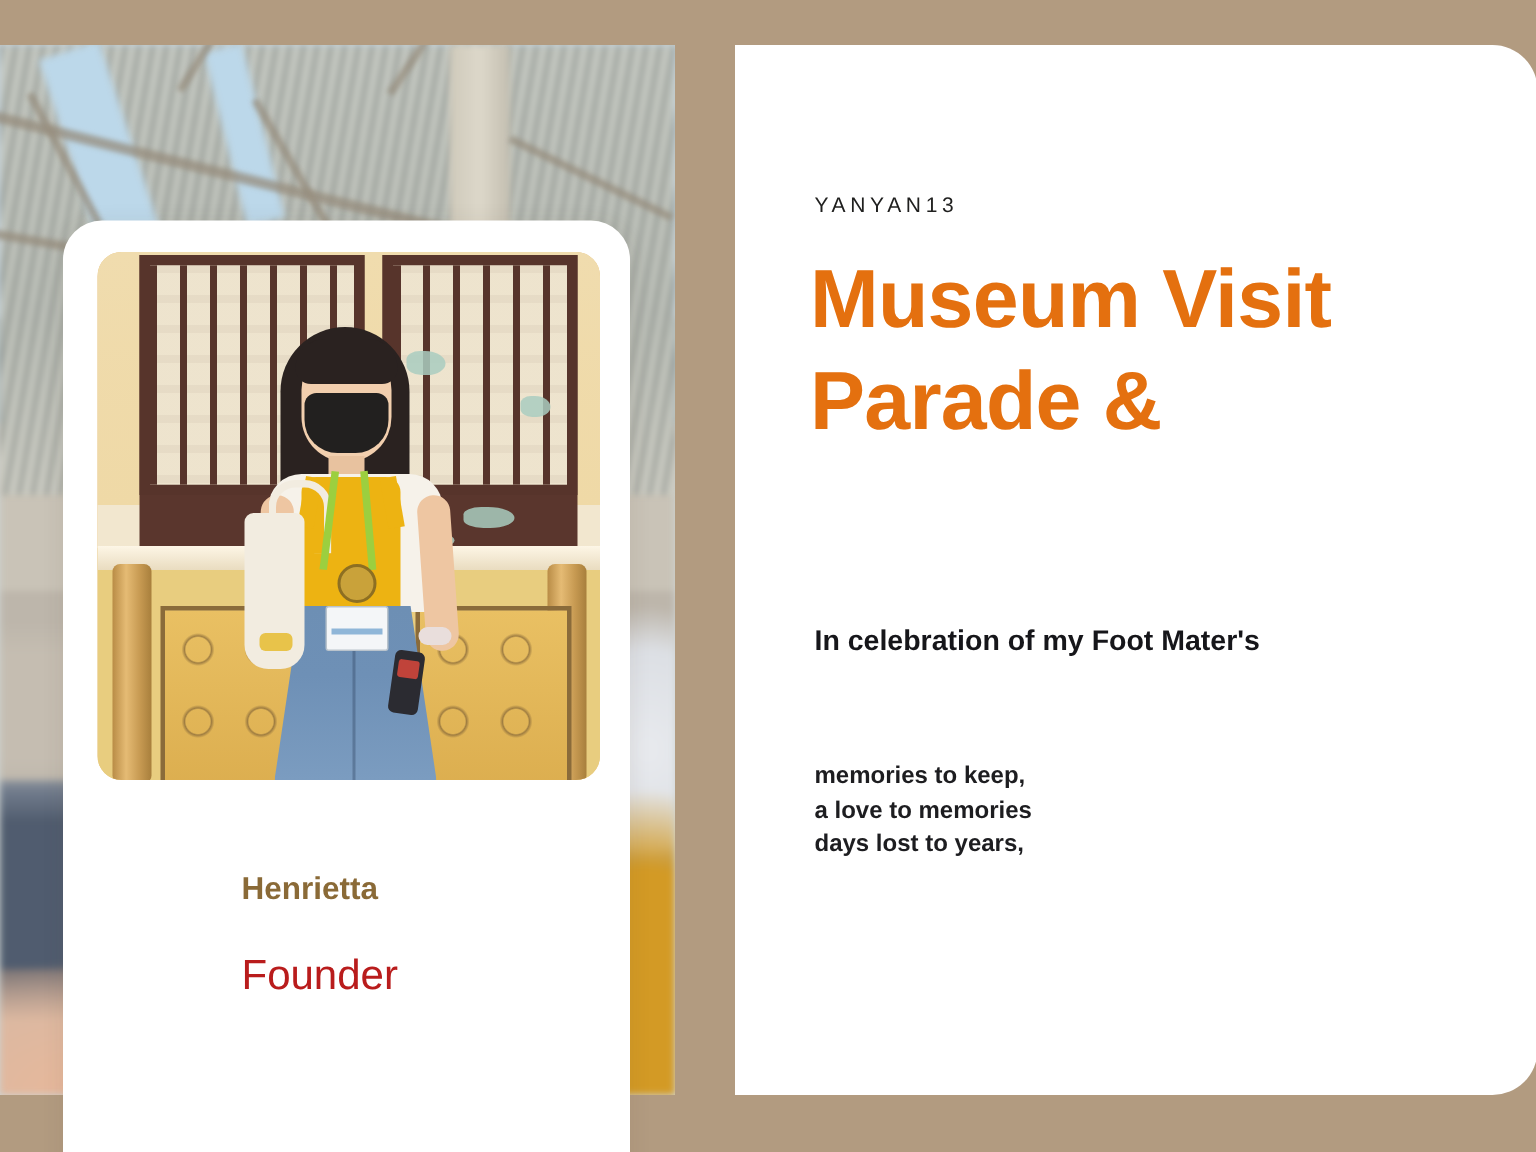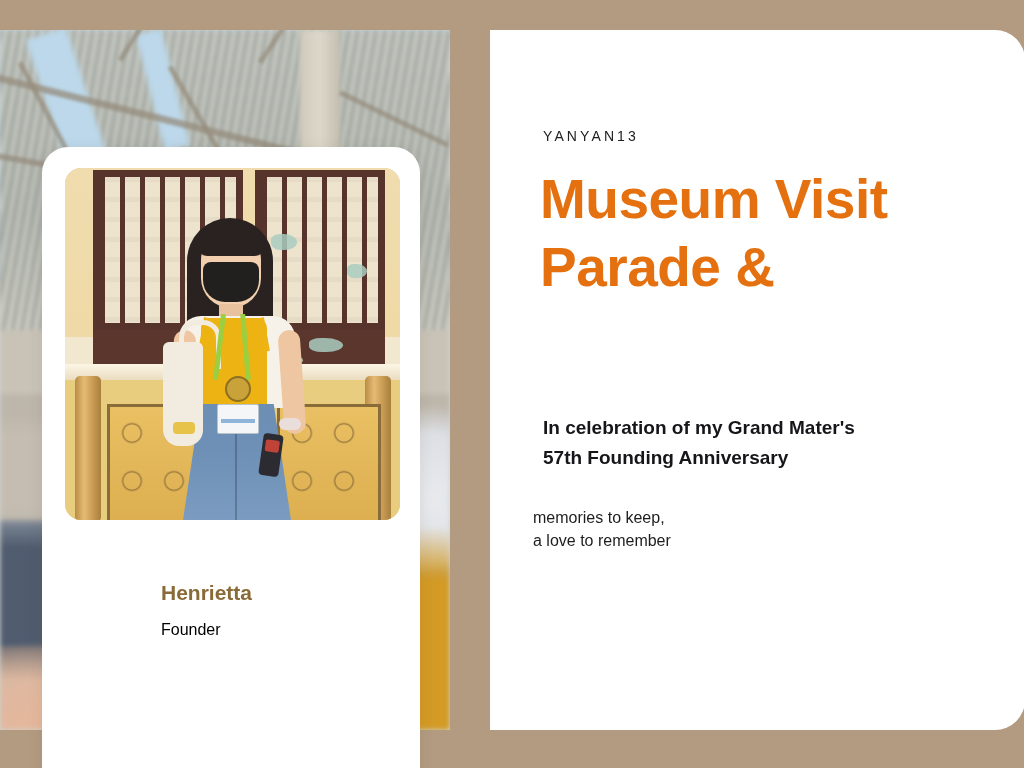--- a/index.html
+++ b/index.html
@@ -129,26 +129,26 @@
     top: 383px;
     width: 400px;
     font-size: 19px;
     line-height: 30px;
     font-weight: 700;
     color: #16161a;
   }
 
   .poem {
     position: absolute;
-    left: 43px;
+    left: 53px;
     top: 477px;
     width: 400px;
     font-size: 16px;
     line-height: 22.5px;
-    font-weight: 400;
+    font-weight: 700;
     color: #1d1d20;
   }
   .poem div { white-space: pre; }
 
   
   .profile-card {
     position: absolute;
     left: 42px;
     top: 147px;
     width: 378px;
@@ -273,25 +273,25 @@
     top: 431px;
     width: 240px;
     font-size: 21px;
     line-height: 29px;
     font-weight: 700;
     color: #8a6a37;
   }
   .role {
     position: absolute;
     left: 119px;
-    top: 469px;
-    font-size: 16px;
+    top: 489px;
+    font-size: 28px;
     line-height: 27px;
     font-weight: 400;
-    color: #000000;
+    color: #b91c1c;
   }
 </style>
 </head>
 <body>
 
 <div id="poster">
 
   <div class="photo-left">
     <div class="bg-photo"></div>
     <div class="bg-roof"></div>
@@ -310,27 +310,27 @@
   <div class="panel-right">
 
     <div class="kicker">YANYAN13</div>
 
     <div class="headline">
       <div>Museum Visit</div>
       <div>Parade &amp;</div>
     </div>
 
     <div class="subhead">
-      <div>In celebration of my Grand Mater's</div>
-      <div>57th Founding Anniversary</div>
+      <div>In celebration of my Foot Mater's</div>
     </div>
 
     <div class="poem">
       <div>memories to keep,</div>
-      <div>a love to remember</div>
+      <div>a love to memories</div>
+      <div>days lost to years,</div>
     </div>
   </div>
 
   <div class="profile-card">
 
     <div class="profile-photo">
       <div class="wall"></div>
 
       <div class="window left">
           <div class="grid"></div>

